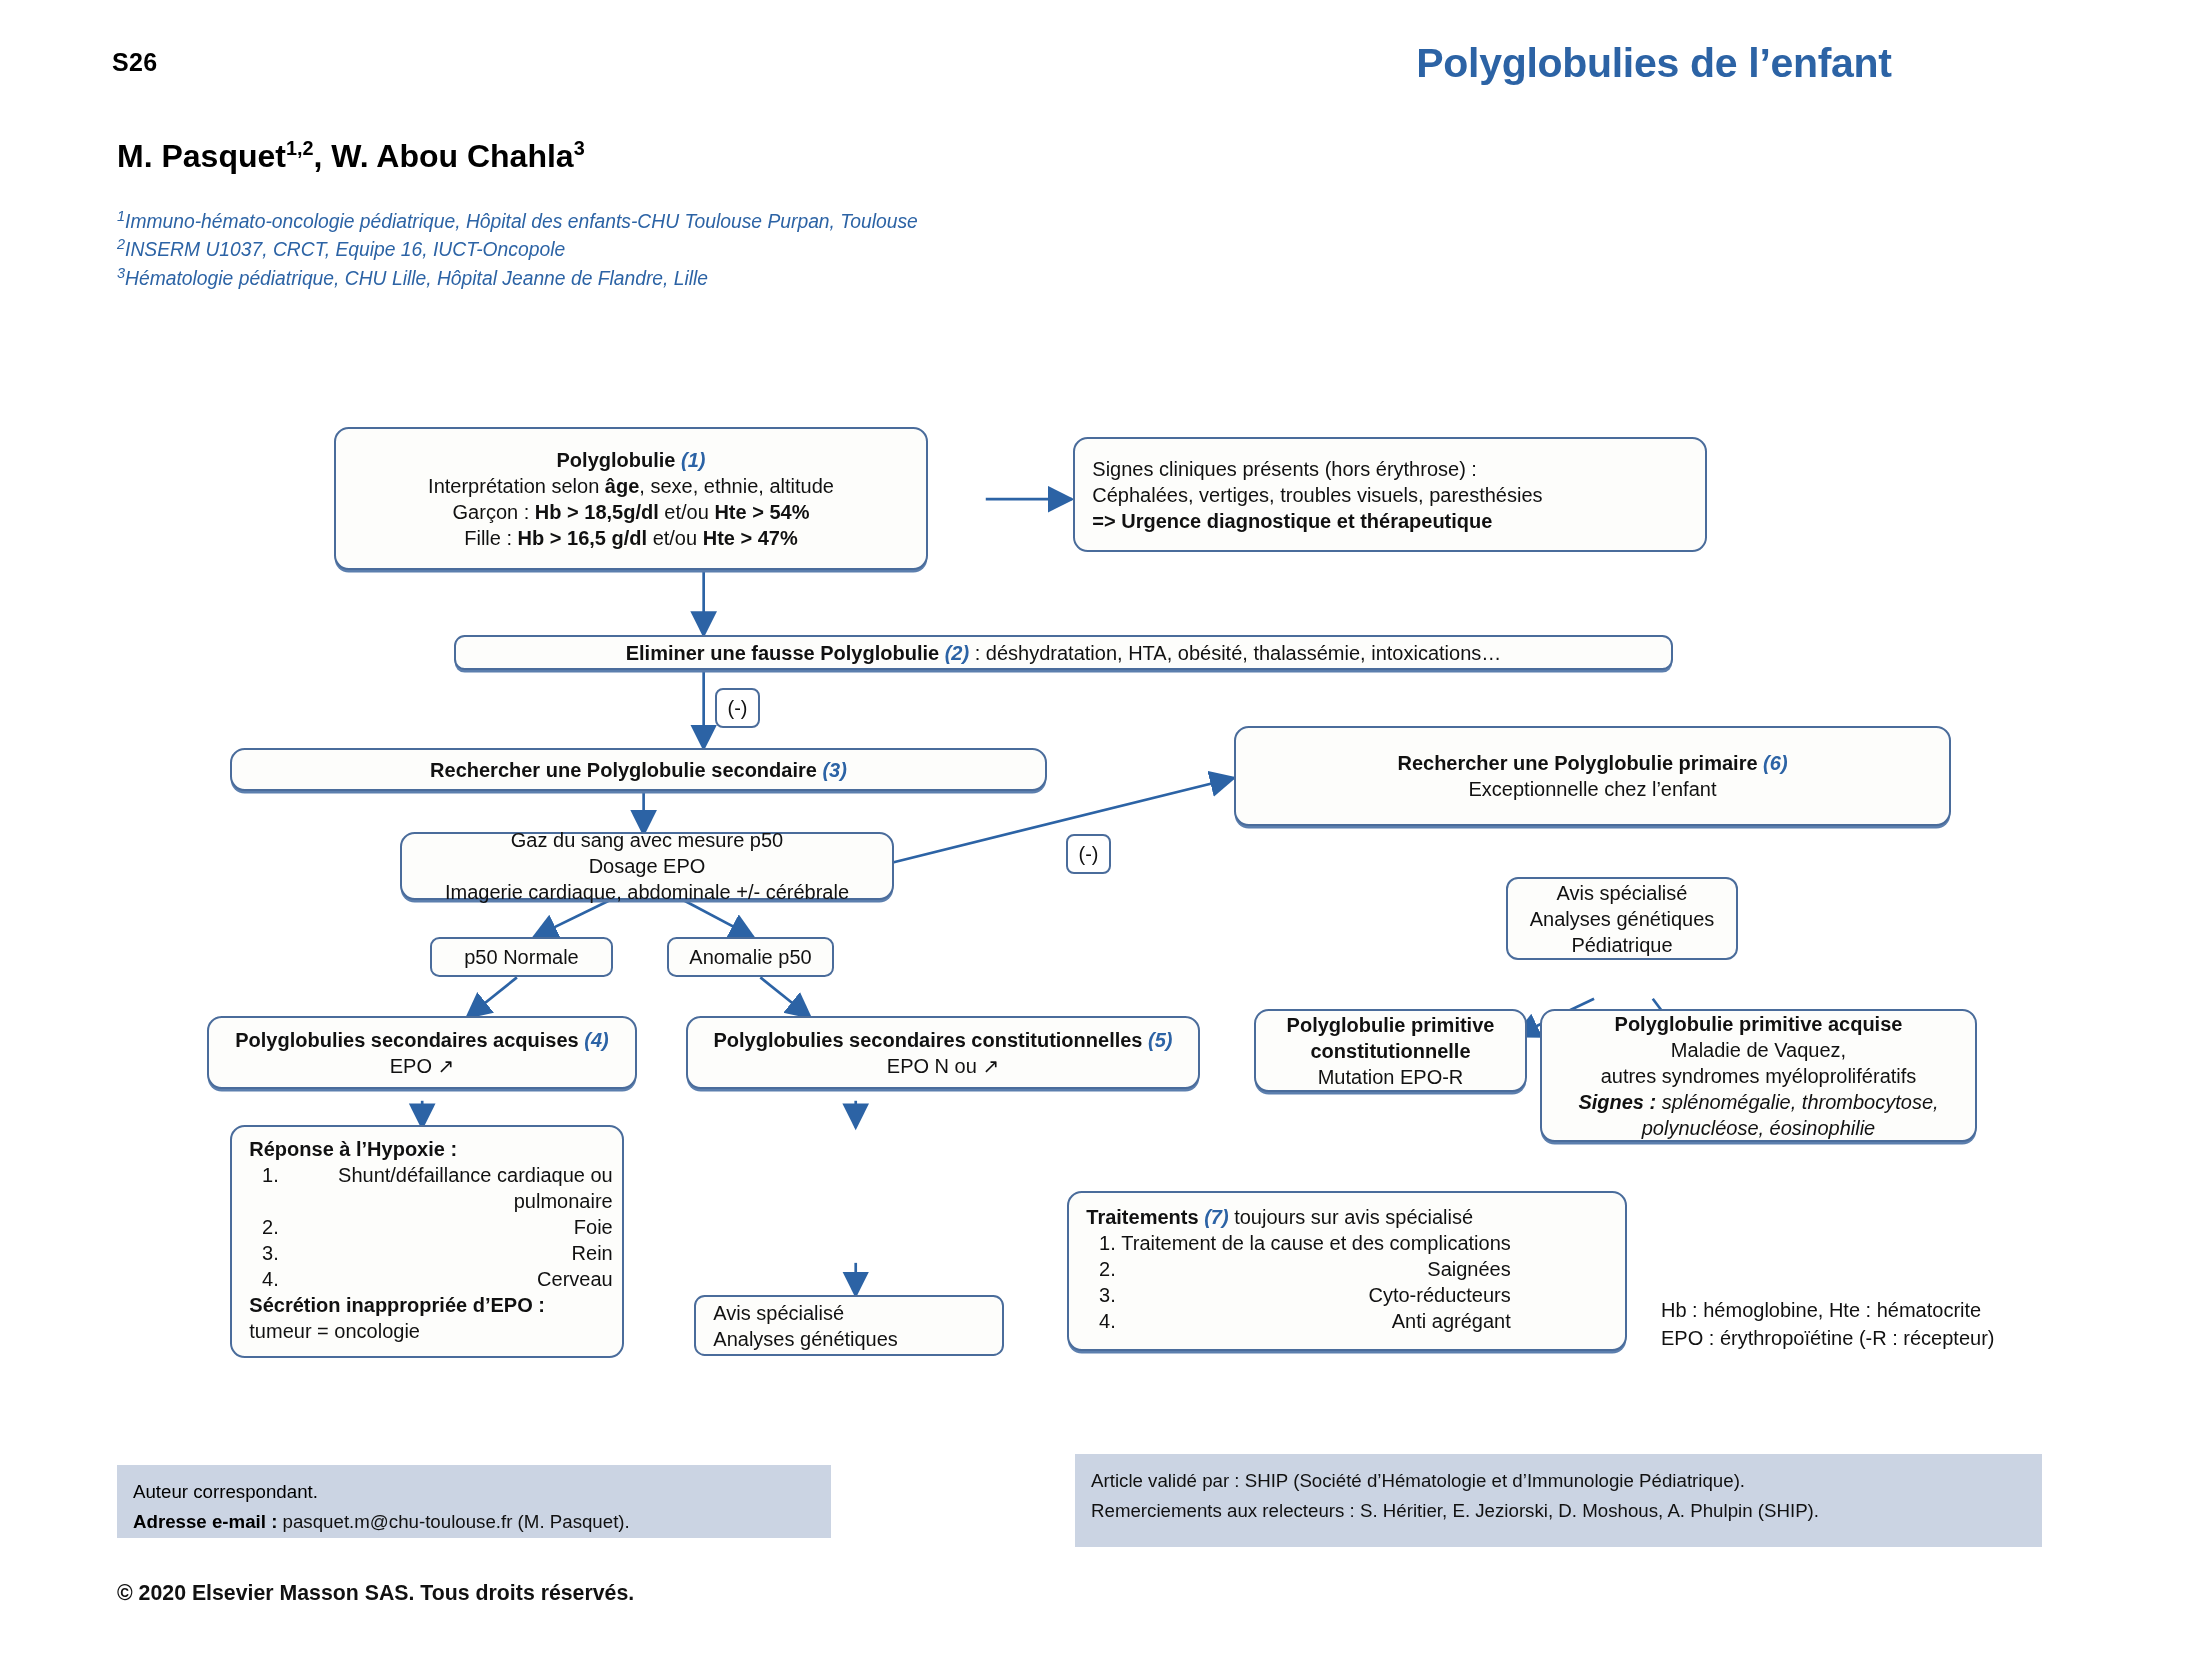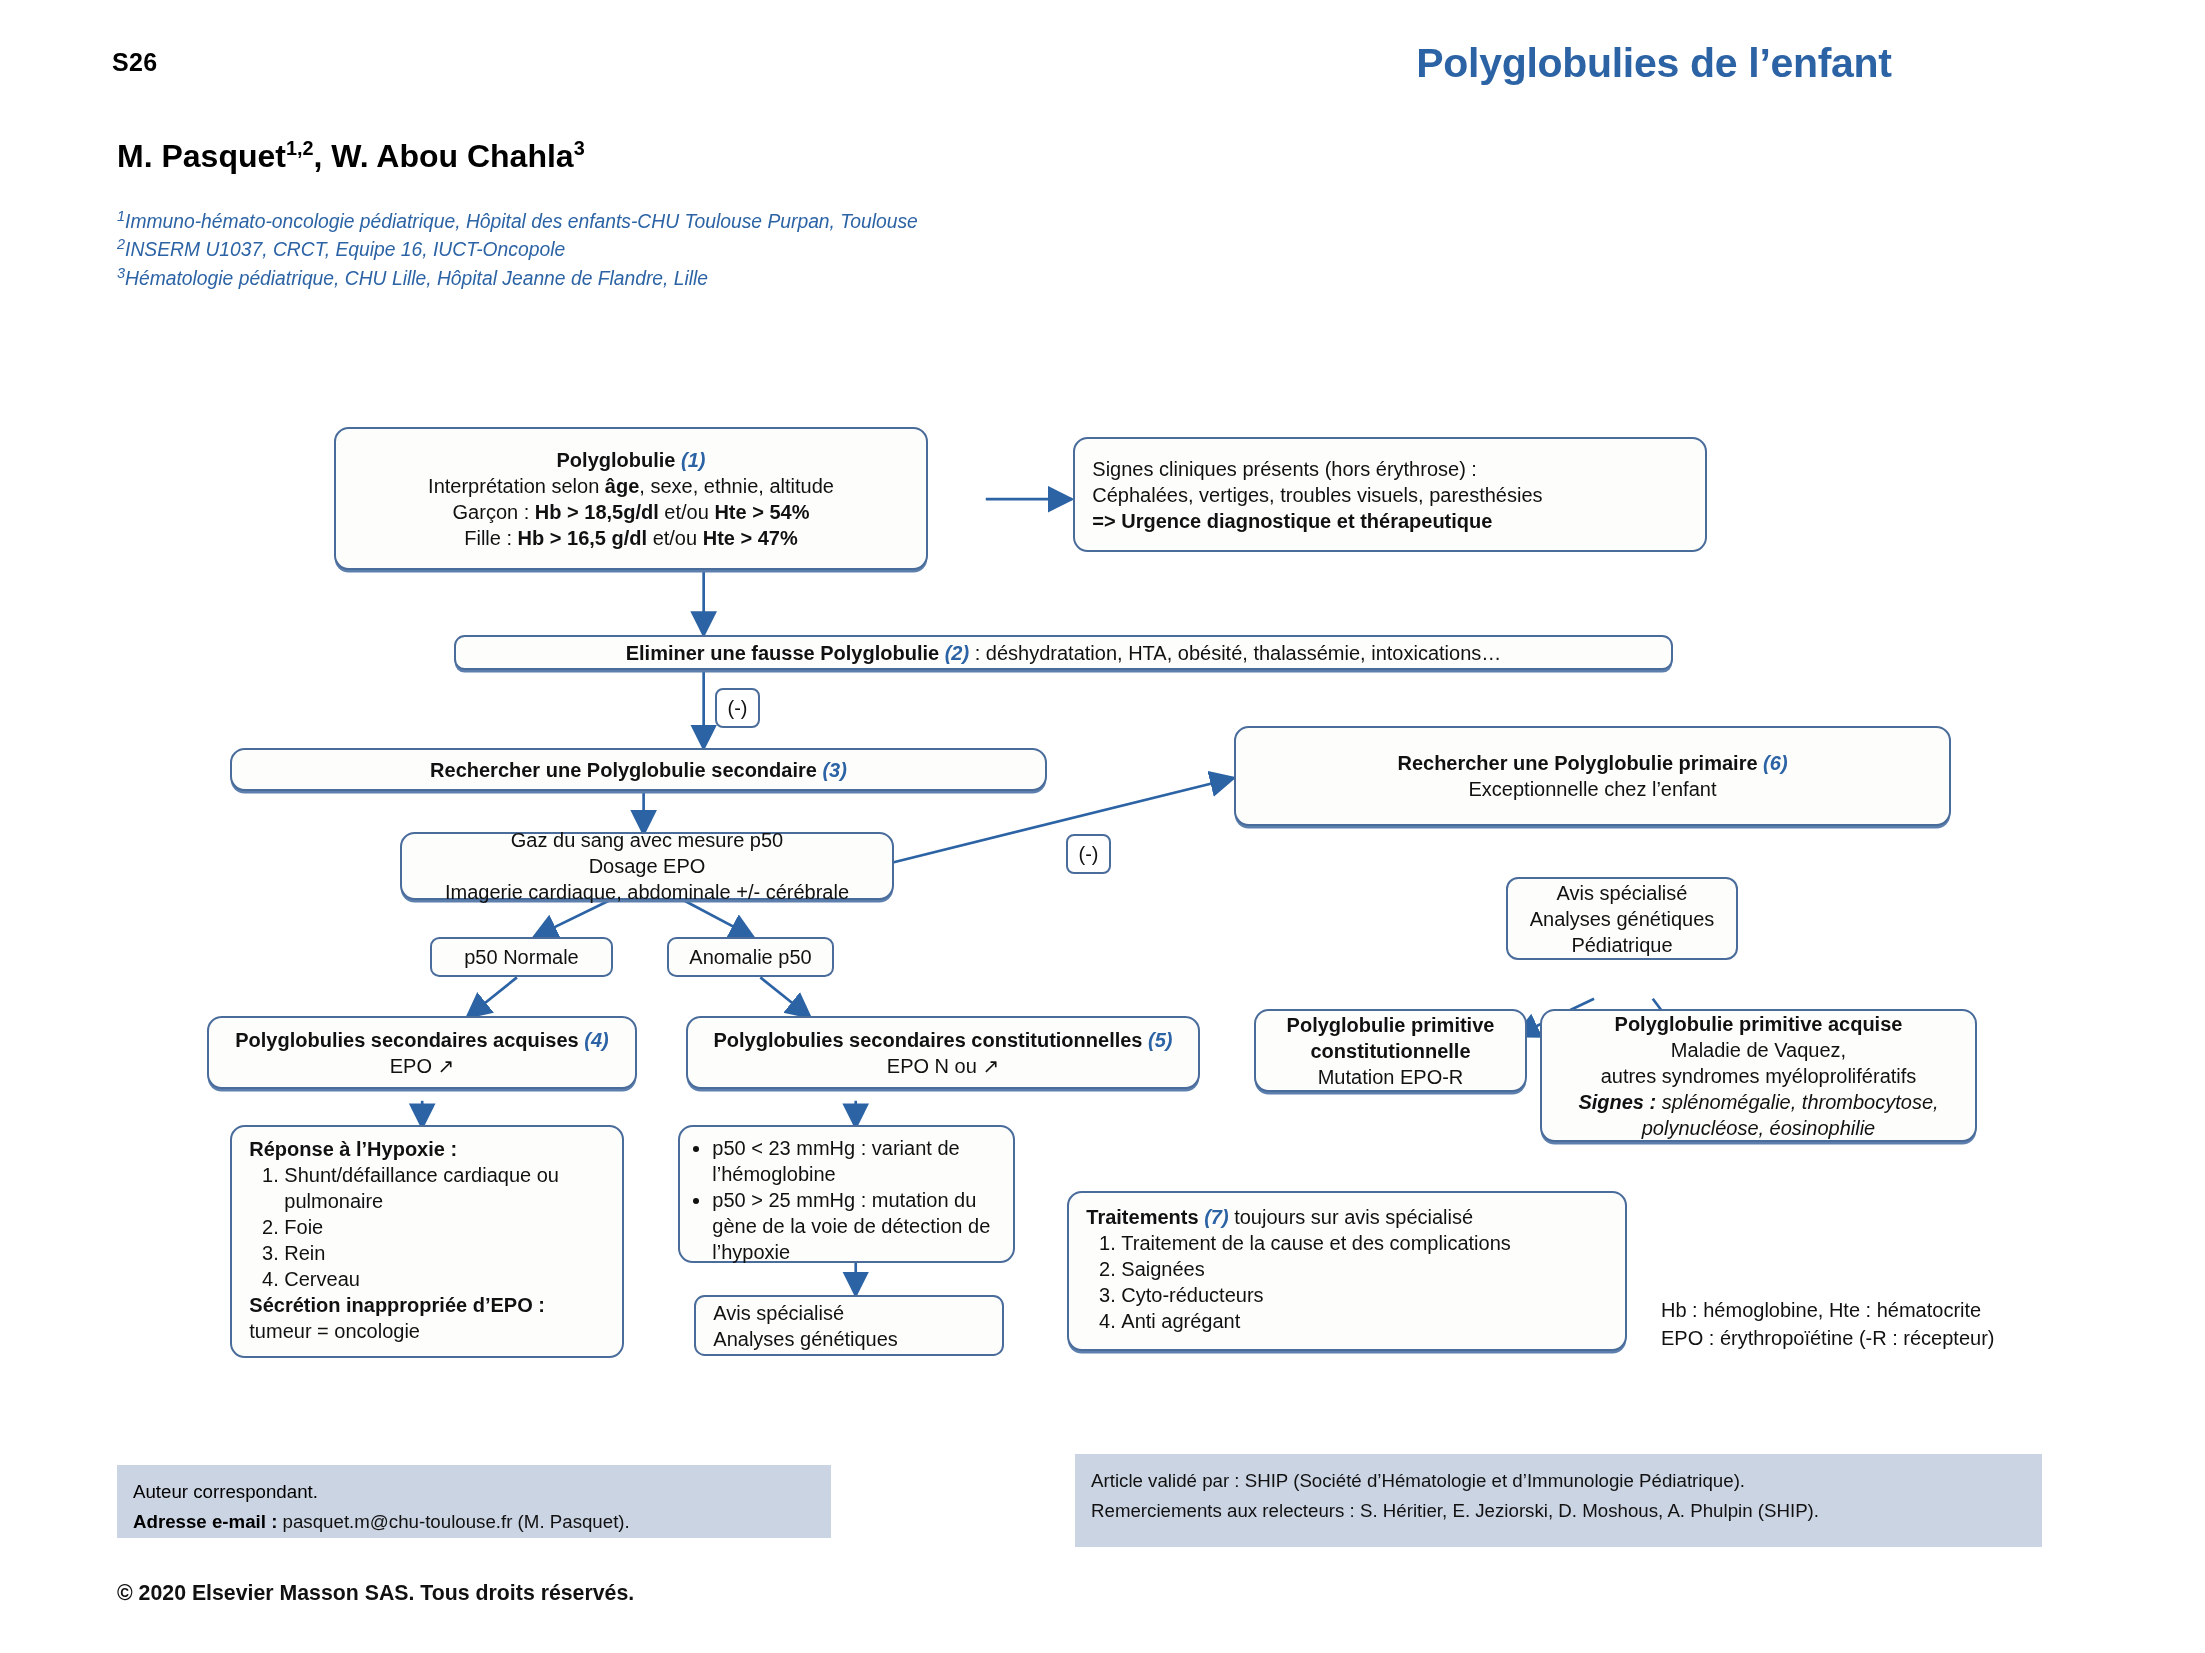--- a/index.html
+++ b/index.html
@@ -58,21 +58,21 @@
     font-size:20px;
     line-height:1.30;
     color:#111;
     z-index:2;
   }
   .node.thick {
     border-width:2px;
     box-shadow:0 3.3px 0 -0.7px #5C7FAE;
   }
   .node.center { align-items:center; text-align:center; }
-  .node.left { align-items:flex-start; text-align:left; padding-left:17.3px; padding-right:9.3px; }
+  .node.left { align-items:flex-start; text-align:right; padding-left:17.3px; padding-right:9.3px; }
   .node.small { border-radius:9.3px; border-width:2px; font-size:20px; }
 
   .ttl { font-weight:bold; }
   .ref { color:#2C63A5; font-weight:bold; font-style:italic; }
   b { font-weight:bold; }
   i { font-style:italic; }
 
   .node ol { margin:0; padding-left:35px; }
   .node ol li { margin:0; padding:0; }
   .node ul { margin:0; padding-left:27px; list-style:disc; }
@@ -240,26 +240,20 @@
       <ol>
         <li>Shunt/défaillance cardiaque ou pulmonaire</li>
         <li>Foie</li>
         <li>Rein</li>
         <li>Cerveau</li>
       </ol>
       <div><b>Sécrétion inappropriée d’EPO :</b></div>
       <div>tumeur = oncologie</div>
     </div>
 
-    <div class="node left" style="left:678px; top:1125px; width:337px; height:138px; padding-top:8px; padding-bottom:8px; justify-content:flex-start; padding-left:5.3px;">
-      <ul>
-        <li>p50 &lt; 23 mmHg : variant de l’hémoglobine</li>
-        <li>p50 &gt; 25 mmHg : mutation du gène de la voie de détection de l’hypoxie</li>
-      </ul>
-    </div>
 
     <div class="node left" style="left:694px; top:1295px; width:310px; height:61px; border-radius:10.7px;">
       <div>Avis spécialisé</div>
       <div>Analyses génétiques</div>
     </div>
 
     <div class="node center thick" style="left:1234px; top:726px; width:717px; height:100px;">
       <div>
         <b>Rechercher une Polyglobulie primaire</b>
         <span class="ref">(6)</span>

